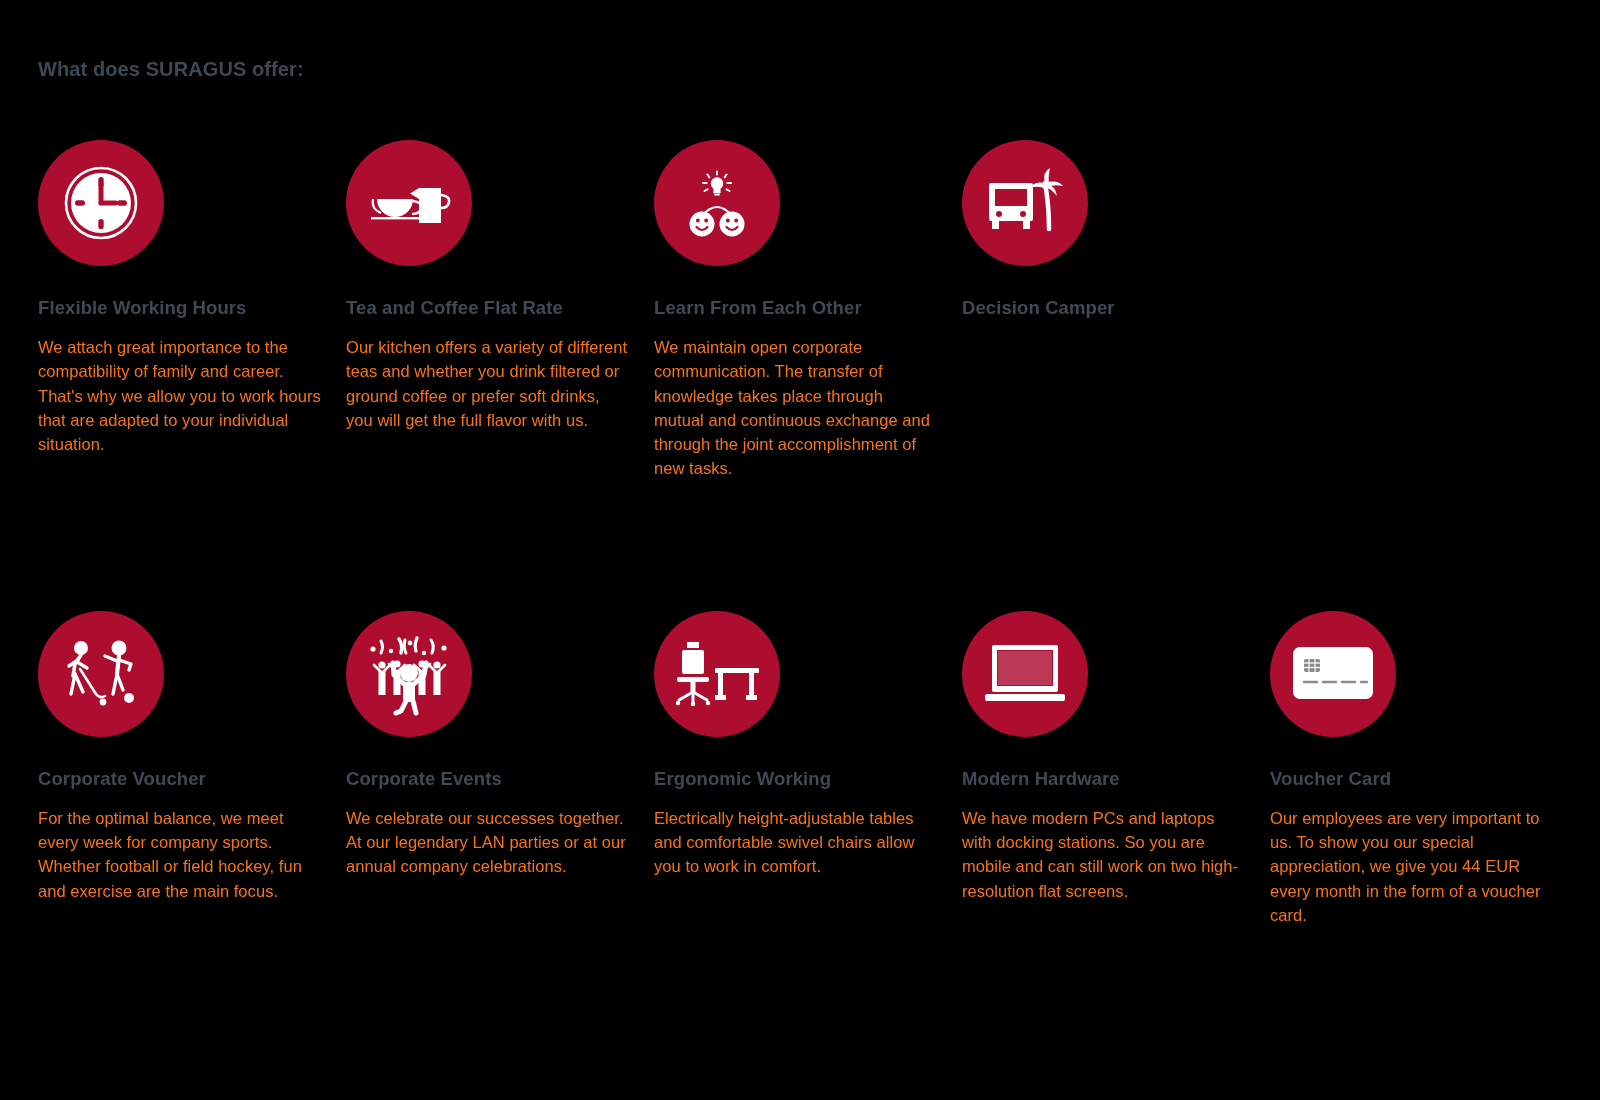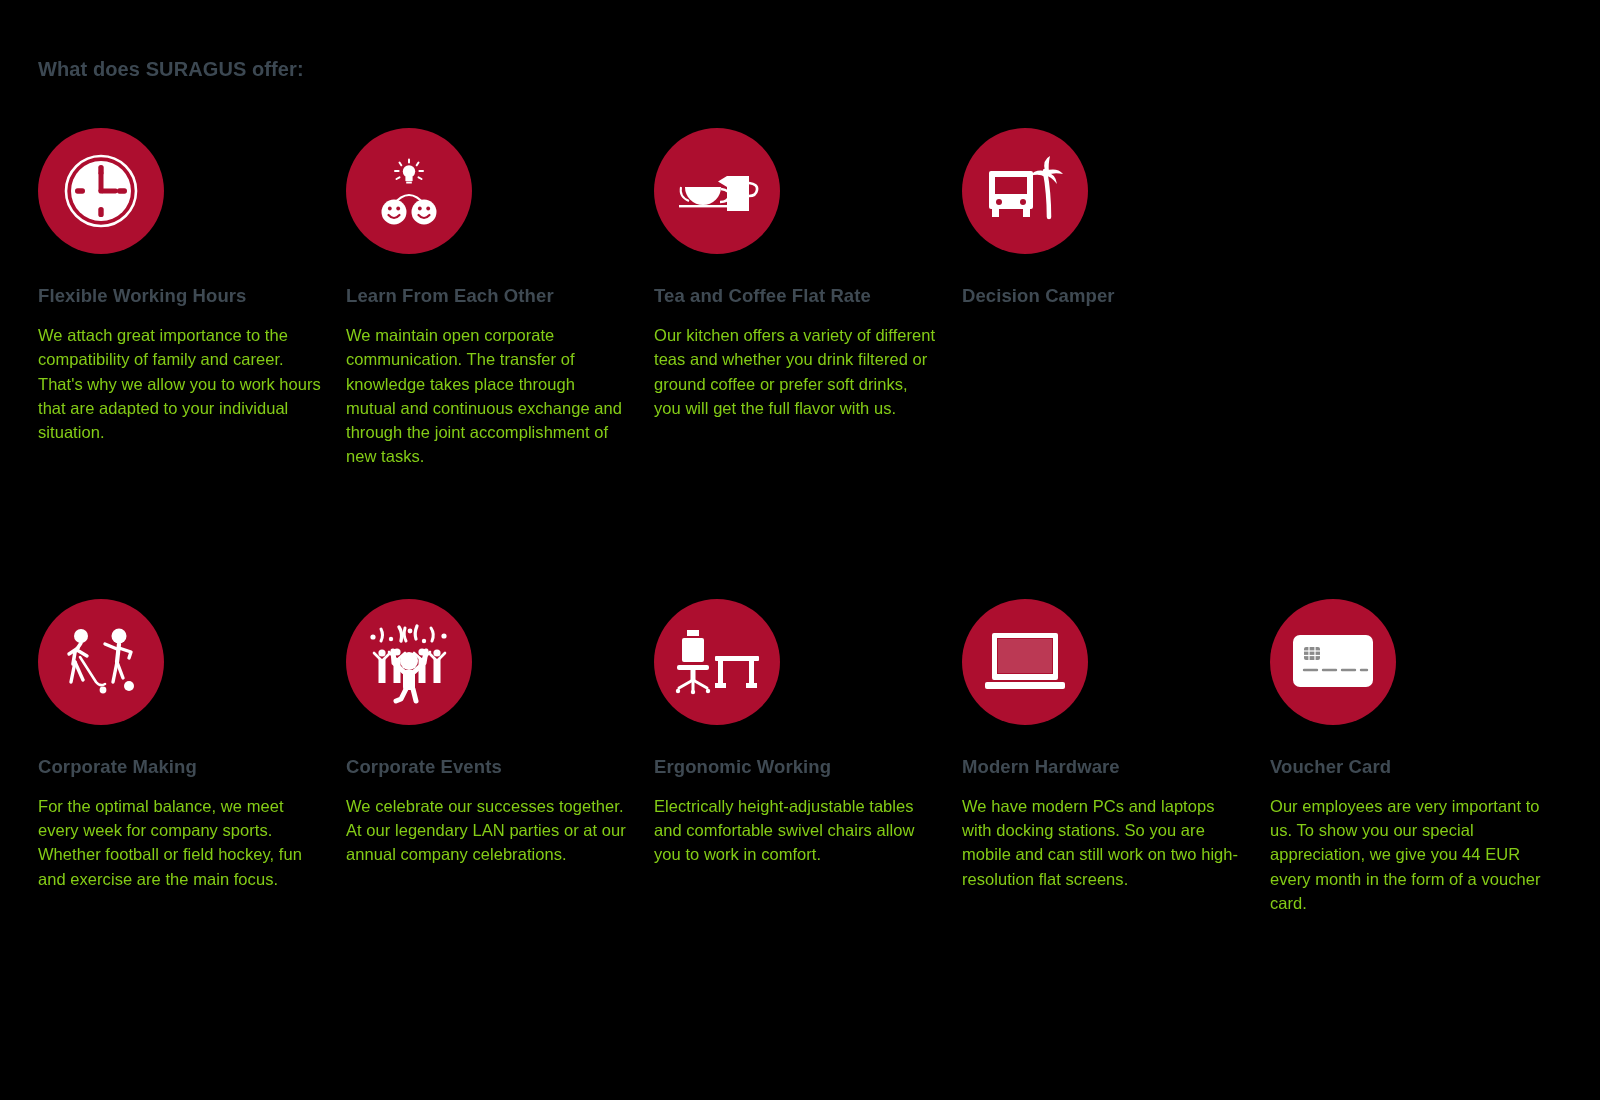--- a/index.html
+++ b/index.html
@@ -26,21 +26,21 @@
     left: 38px;
     top: 58px;
     font-size: 20px;
     font-weight: bold;
     color: #3c4852;
     letter-spacing: 0.1px;
   }
   .grid {
     position: absolute;
     left: 38px;
-    top: 128px;
+    top: 140px;
     width: 1520px;
     display: grid;
     grid-template-columns: repeat(5, 308px);
     grid-auto-rows: auto;
     column-gap: 0px;
     row-gap: 0px;
   }
   .row2-spacer {
     grid-column: 1 / -1;
     height: 130px;
@@ -64,21 +64,21 @@
   .card-title {
     font-size: 18.5px;
     font-weight: bold;
     color: #3f4a53;
     line-height: 1.25;
     margin-bottom: 16px;
     letter-spacing: 0.1px;
   }
   .card-body {
     font-size: 16.5px;
-    color: #84cc16;
+    color: #f97316;
     line-height: 1.47;
     letter-spacing: 0.05px;
     white-space: pre-line;
   }
 </style>
 </head>
 <body>
 
 <div class="page">
 
@@ -95,20 +95,38 @@
           <rect x="37.3" y="56" width="5.4" height="10" rx="2.6" fill="#ad0e2f"></rect>
           <rect x="14" y="37.3" width="10" height="5.4" rx="2.6" fill="#ad0e2f"></rect>
           <rect x="56" y="37.3" width="10" height="5.4" rx="2.6" fill="#ad0e2f"></rect>
           <rect x="37.5" y="20" width="5" height="22" rx="2.4" fill="#ad0e2f"></rect>
           <rect x="39" y="37.5" width="18" height="5" rx="2.4" fill="#ad0e2f"></rect>
           <circle cx="40" cy="40" r="2.6" fill="#ad0e2f"></circle>
         </svg>
       </div>
       <div class="card-title">Flexible Working Hours</div>
       <div class="card-body">We attach great importance to the compatibility of family and career. That's why we allow you to work hours that are adapted to your individual situation.</div>
+    </div>
+
+    <div class="card">
+      <div class="icon-circle">
+        <svg width="84" height="84" viewBox="0 0 84 84">
+
+          <path d="M 10 38 L 46 38 A 18 18 0 0 1 10 38 Z" fill="#ffffff"></path>
+          <path d="M 46 40 q 9 1 8 7 q -1 6 -9 6" fill="none" stroke="#ffffff" stroke-width="2.4"></path>
+          <path d="M 6 38 q -2 10 8 14" fill="none" stroke="#ffffff" stroke-width="2"></path>
+          <rect x="4" y="56" width="50" height="2.4" fill="#ffffff"></rect>
+
+          <rect x="52" y="27" width="22" height="35" fill="#ffffff"></rect>
+          <path d="M 52 27 L 43 32.5 L 52 38 Z" fill="#ffffff"></path>
+          <path d="M 74 34 q 9 1 8 7 q -1 6 -8 6" fill="none" stroke="#ffffff" stroke-width="2.6"></path>
+        </svg>
+      </div>
+      <div class="card-title">Tea and Coffee Flat Rate</div>
+      <div class="card-body">Our kitchen offers a variety of different teas and whether you drink filtered or ground coffee or prefer soft drinks, you will get the full flavor with us.</div>
     </div>
 
     <div class="card">
       <div class="icon-circle">
         <svg width="80" height="80" viewBox="0 0 80 80">
 
           <circle cx="40" cy="20.5" r="6.2" fill="#ffffff"></circle>
           <rect x="36.4" y="25.5" width="7.2" height="4.6" fill="#ffffff"></rect>
           <rect x="37.2" y="30.6" width="5.6" height="1.9" fill="#ffffff"></rect>
           <g stroke="#ffffff" stroke-width="2" stroke-linecap="round">
@@ -131,38 +149,20 @@
           <circle cx="55" cy="61" r="12.5" fill="#ffffff"></circle>
           <circle cx="50.8" cy="57.5" r="1.9" fill="#ad0e2f"></circle>
           <circle cx="59.2" cy="57.5" r="1.9" fill="#ad0e2f"></circle>
           <path d="M 49.5 64 Q 55 70 60.5 64" fill="none" stroke="#ad0e2f" stroke-width="2.2" stroke-linecap="round"></path>
         </svg>
       </div>
       <div class="card-title">Learn From Each Other</div>
       <div class="card-body">We maintain open corporate communication. The transfer of knowledge takes place through mutual and continuous exchange and through the joint accomplishment of new tasks.</div>
     </div>
 
-    <div class="card">
-      <div class="icon-circle">
-        <svg width="84" height="84" viewBox="0 0 84 84">
-
-          <path d="M 10 38 L 46 38 A 18 18 0 0 1 10 38 Z" fill="#ffffff"></path>
-          <path d="M 46 40 q 9 1 8 7 q -1 6 -9 6" fill="none" stroke="#ffffff" stroke-width="2.4"></path>
-          <path d="M 6 38 q -2 10 8 14" fill="none" stroke="#ffffff" stroke-width="2"></path>
-          <rect x="4" y="56" width="50" height="2.4" fill="#ffffff"></rect>
-
-          <rect x="52" y="27" width="22" height="35" fill="#ffffff"></rect>
-          <path d="M 52 27 L 43 32.5 L 52 38 Z" fill="#ffffff"></path>
-          <path d="M 74 34 q 9 1 8 7 q -1 6 -8 6" fill="none" stroke="#ffffff" stroke-width="2.6"></path>
-        </svg>
-      </div>
-      <div class="card-title">Tea and Coffee Flat Rate</div>
-      <div class="card-body">Our kitchen offers a variety of different teas and whether you drink filtered or ground coffee or prefer soft drinks, you will get the full flavor with us.</div>
-    </div>
-
 
     <div class="card">
       <div class="icon-circle">
         <svg width="84" height="84" viewBox="0 0 84 84">
 
           <rect x="6" y="22" width="44" height="38" rx="2" fill="#ffffff"></rect>
           <rect x="12" y="28" width="32" height="17" fill="#ad0e2f"></rect>
           <circle cx="16" cy="53" r="3" fill="#ad0e2f"></circle>
           <circle cx="40" cy="53" r="3" fill="#ad0e2f"></circle>
           <rect x="9" y="60" width="7" height="8" fill="#ffffff"></rect>
@@ -196,21 +196,21 @@
 
           <circle cx="60" cy="16" r="7.5" fill="#ffffff"></circle>
           <path d="M 60 24 L 58 42" fill="none" stroke="#ffffff" stroke-width="4.2" stroke-linecap="round"></path>
           <path d="M 58 29 L 46 24" fill="none" stroke="#ffffff" stroke-width="3.4" stroke-linecap="round"></path>
           <path d="M 60 28 L 72 32 L 70 38" fill="none" stroke="#ffffff" stroke-width="3.4" stroke-linecap="round" stroke-linejoin="round"></path>
           <path d="M 58 42 L 54 62" fill="none" stroke="#ffffff" stroke-width="3.4" stroke-linecap="round"></path>
           <path d="M 58 42 L 64 58" fill="none" stroke="#ffffff" stroke-width="3.4" stroke-linecap="round"></path>
           <circle cx="70" cy="66" r="5" fill="#ffffff"></circle>
         </svg>
       </div>
-      <div class="card-title">Corporate Making</div>
+      <div class="card-title">Corporate Voucher</div>
       <div class="card-body">For the optimal balance, we meet every week for company sports. Whether football or field hockey, fun and exercise are the main focus.</div>
     </div>
 
     <div class="card">
       <div class="icon-circle">
         <svg width="86" height="86" viewBox="0 0 86 86">
 
           <g fill="#ffffff">
             <circle cx="7" cy="18" r="2.6"></circle>
             <circle cx="25" cy="20" r="2.2"></circle>

